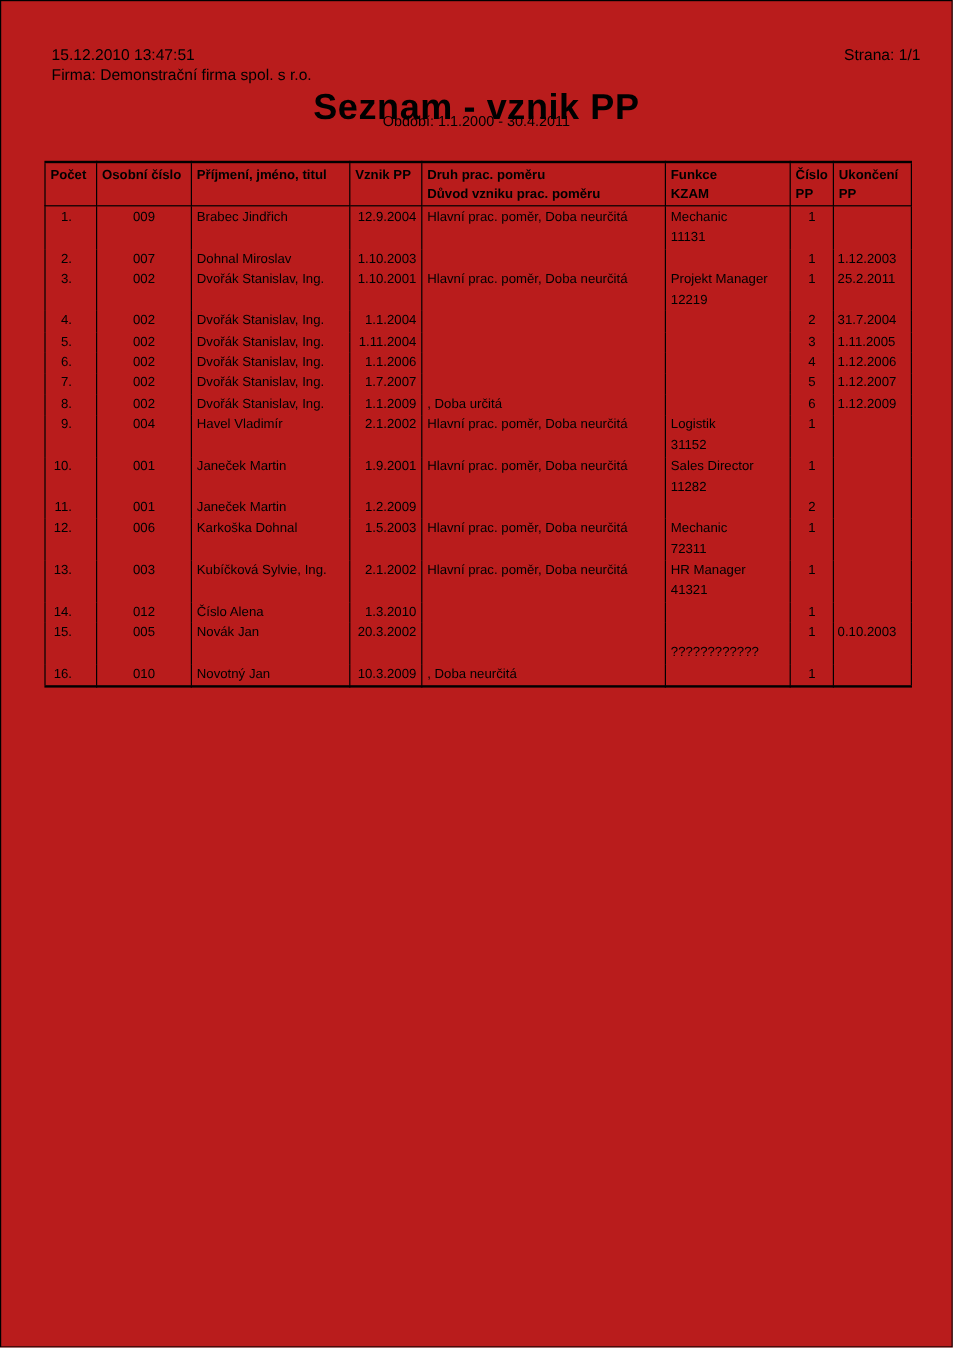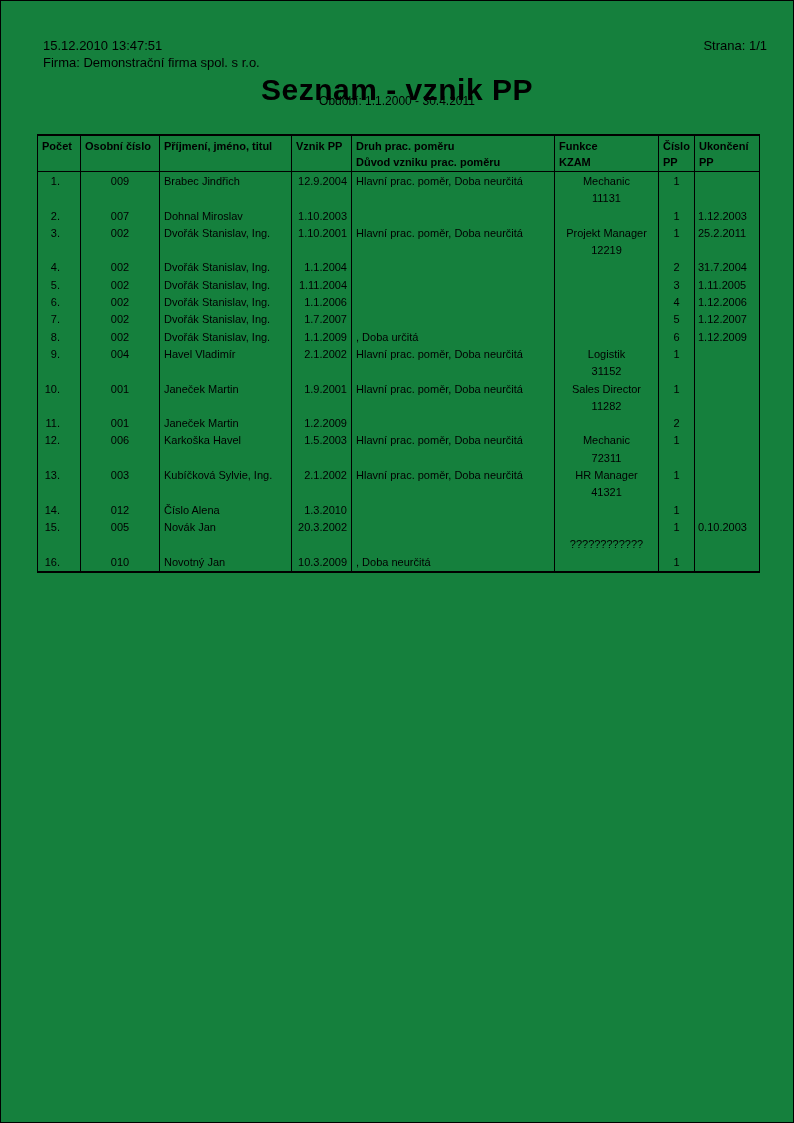--- a/index.html
+++ b/index.html
@@ -2,21 +2,21 @@
 <html><head>
 <meta charset="utf-8">
 <style>
   html, body { margin: 0; padding: 0; background: #ffffff; }
   .page {
     position: relative;
     width: 794px;
     height: 1123px;
     box-sizing: border-box;
     border: 1px solid #000;
-    background: #15803d;
+    background: #b91c1c;
     color: #000000;
     font-family: "Liberation Sans", sans-serif;
     overflow: hidden;
   }
   .hdr-datetime { position: absolute; left: 42px; top: 37px; font-size: 13px; white-space: nowrap; }
   .hdr-company  { position: absolute; left: 42px; top: 54px; font-size: 13px; white-space: nowrap; }
   .hdr-page     { position: absolute; right: 26px; top: 37px; font-size: 13px; white-space: nowrap; }
   .title    { position: absolute; left: 0; top: 72px; width: 100%; text-align: center;
               font-size: 30px; font-weight: bold; letter-spacing: 0.5px; }
   .subtitle { position: absolute; left: 0; top: 93px; width: 100%; text-align: center; font-size: 12px; }
@@ -48,21 +48,21 @@
     text-align: left;
   }
   .report thead th.al { text-align: left; }
   .report td { line-height: 17.3px; padding: 0 4px; }
   .report tbody tr:first-child td { padding-top: 1px; }
   .c-pocet    { text-align: right; padding-right: 20px !important; }
   .c-osobni   { text-align: center; }
   .c-jmeno    { text-align: left; margin-left: 12px; }
   .c-vznik    { text-align: right; padding-right: 4px !important; }
   .c-druh     { text-align: left; }
-  .c-funkce   { text-align: center; }
+  .c-funkce   { text-align: left; }
   .c-cislo    { text-align: center; }
   .c-ukonceni { text-align: left; padding-left: 3px !important; }
   .line { min-height: 17.3px; }
 </style>
 </head>
 <body>
 
 <div class="page">
   <div class="hdr-datetime">15.12.2010 13:47:51</div>
   <div class="hdr-company">Firma: Demonstrační firma spol. s r.o.</div>
@@ -264,21 +264,21 @@
       <div class="line"></div>
 
     </td>
     <td class="c-cislo">2</td>
     <td class="c-ukonceni"></td>
   </tr>
 
   <tr>
     <td class="c-pocet">12.</td>
     <td class="c-osobni">006</td>
-    <td class="c-jmeno">Karkoška Havel</td>
+    <td class="c-jmeno">Karkoška Dohnal</td>
     <td class="c-vznik">1.5.2003</td>
     <td class="c-druh">Hlavní prac. poměr, Doba neurčitá</td>
     <td class="c-funkce">
       <div class="line">Mechanic</div>
       <div class="line">72311</div>
     </td>
     <td class="c-cislo">1</td>
     <td class="c-ukonceni"></td>
   </tr>
 

